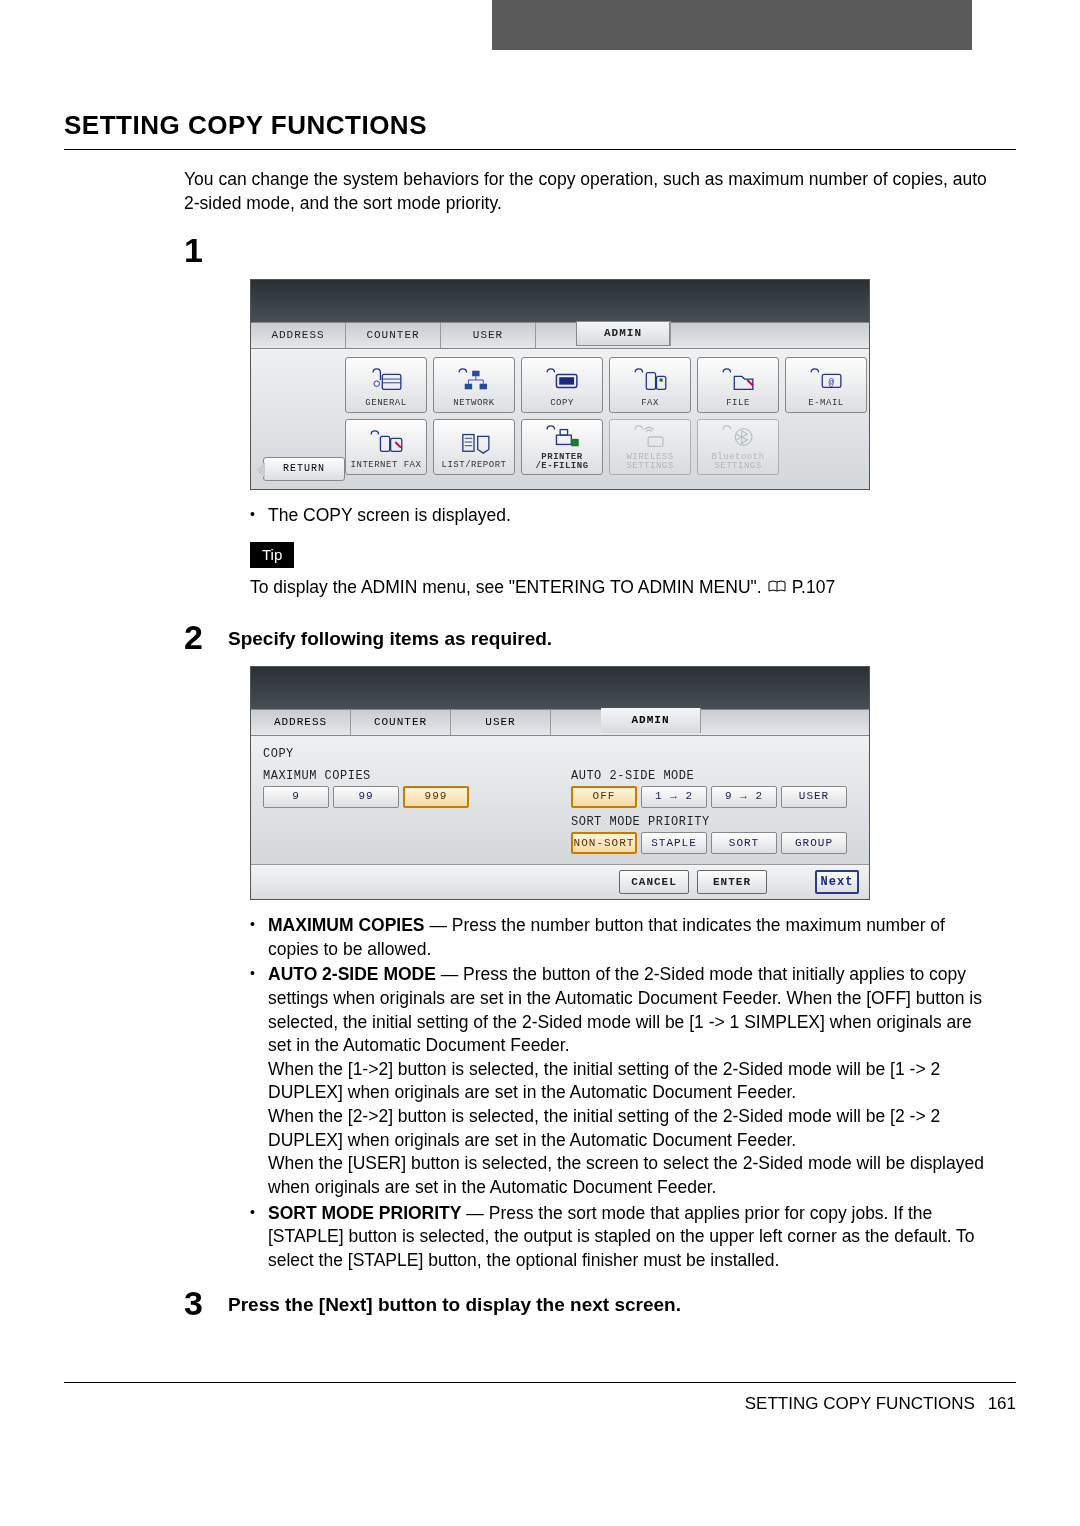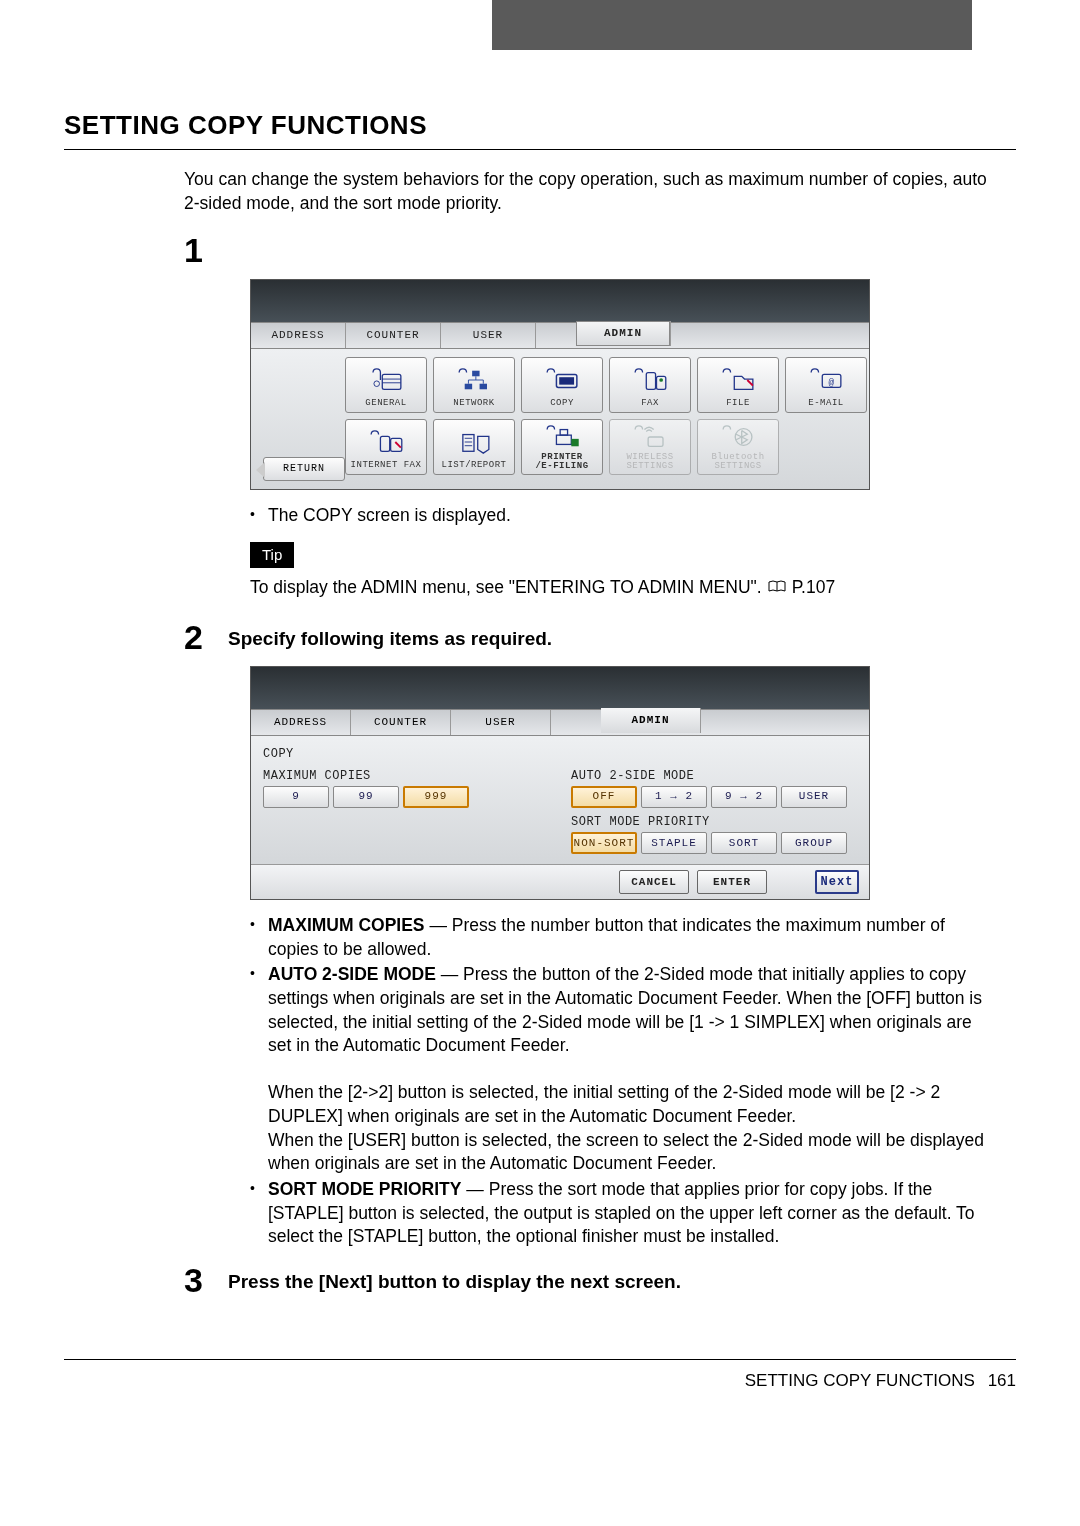--- a/index.html
+++ b/index.html
@@ -346,21 +346,21 @@
 
   <div class="sub">
     <div class="bullet">
       <div class="dot">•</div>
       <div class="txt"><span class="bold">MAXIMUM COPIES</span><span> — Press the number button that indicates the maximum number of copies to be allowed.</span></div>
     </div>
     <div class="bullet">
       <div class="dot">•</div>
       <div class="txt">
         <span class="bold">AUTO 2-SIDE MODE</span><span> — Press the button of the 2-Sided mode that initially applies to copy settings when originals are set in the Automatic Document Feeder.  When the [OFF] button is selected, the initial setting of the 2-Sided mode will be [1 -&gt; 1 SIMPLEX] when originals are set in the Automatic Document Feeder.</span><br>
-        <br>
+        <span>When the [1-&gt;2] button is selected, the initial setting of the 2-Sided mode will be [1 -&gt; 2 DUPLEX] when originals are set in the Automatic Document Feeder.</span><br>
         <span>When the [2-&gt;2] button is selected, the initial setting of the 2-Sided mode will be [2 -&gt; 2 DUPLEX] when originals are set in the Automatic Document Feeder.</span><br>
         <span>When the [USER] button is selected, the screen to select the 2-Sided mode will be displayed when originals are set in the Automatic Document Feeder.</span>
       </div>
     </div>
     <div class="bullet">
       <div class="dot">•</div>
       <div class="txt"><span class="bold">SORT MODE PRIORITY</span><span> — Press the sort mode that applies prior for copy jobs.  If the [STAPLE] button is selected, the output is stapled on the upper left corner as the default.  To select the [STAPLE] button, the optional finisher must be installed.</span></div>
     </div>
   </div>
 

